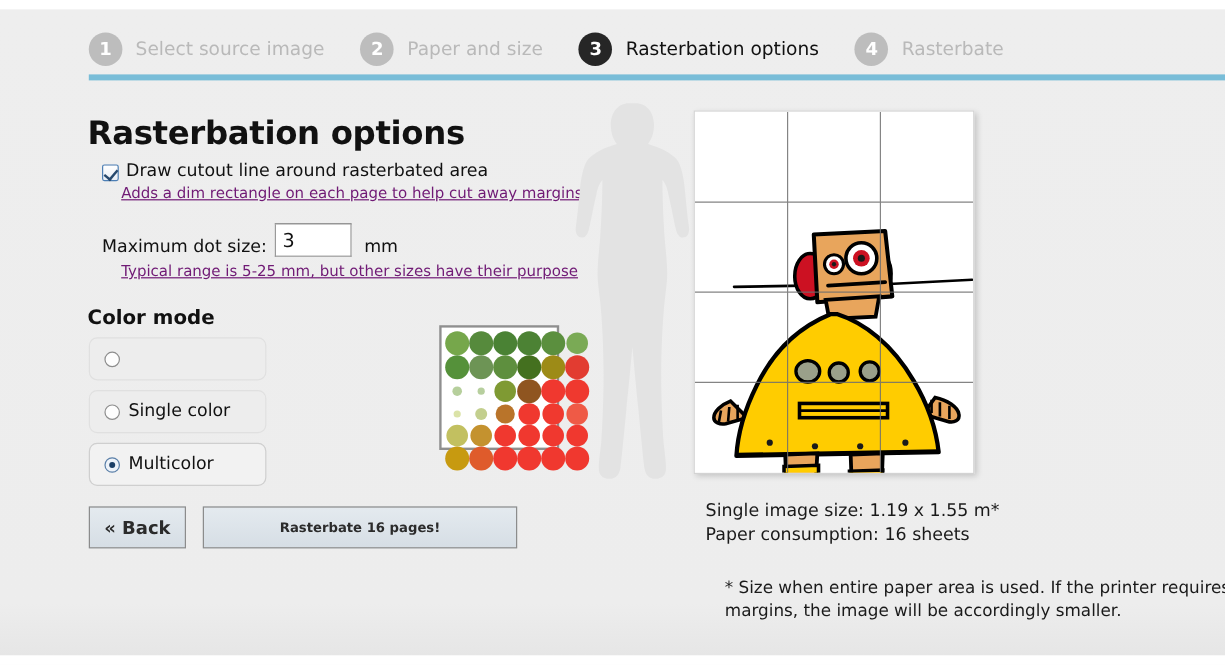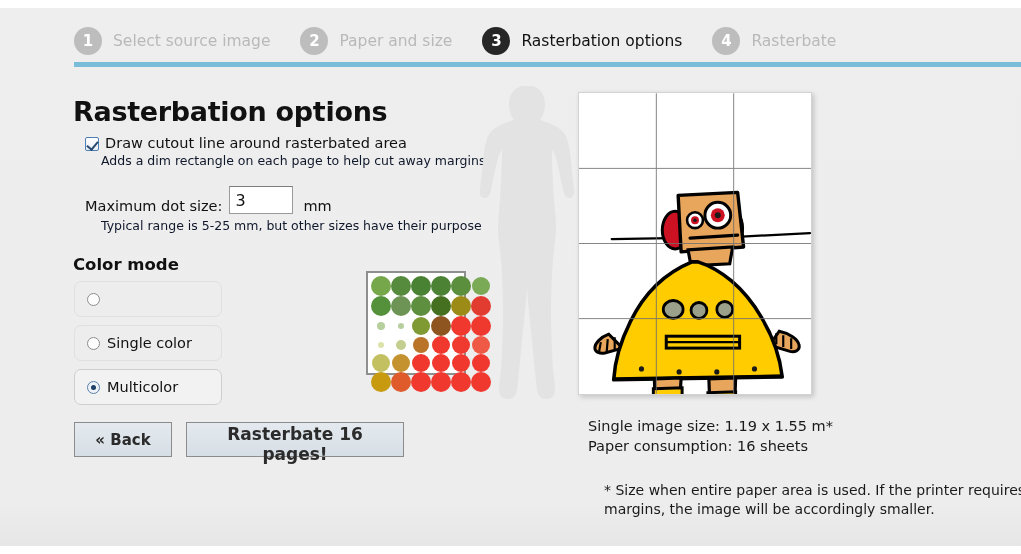--- a/index.html
+++ b/index.html
@@ -57,21 +57,21 @@
     background:linear-gradient(to bottom,#ffffff,#e8eef6);
     position:relative;
   }
   .cb::after{
     content:""; position:absolute; left:3px; top:1px;
     width:5px; height:9px; border:solid #27496e;
     border-width:0 2px 2px 0; transform:rotate(40deg);
   }
   .cutoutrow .ct{ margin-left:6px; font-size:14.5px; color:#111111; line-height:1.15; }
   .hint{
-    position:absolute; font-size:12.5px; color:#0f172a;
+    position:absolute; font-size:12.5px; color:#701a75;text-decoration:underline;
   }
   .hint1{ left:101px; top:153px; }
 
   .dotrow{ position:absolute; left:85px; top:186px; display:flex; align-items:flex-end; }
   .dotrow .lab{ font-size:14.5px; color:#111111; }
   .dotinput{
     width:64px; height:28px; margin-left:7px;
     border:1px solid #9a9a9a; border-top-color:#7d7d7d;
     background:#ffffff; font-size:16px; color:#111;
     font-family:"DejaVu Sans", sans-serif;
@@ -120,22 +120,22 @@
   
   .btnrow{ position:absolute; left:74px; top:422px; display:flex; align-items:flex-start; }
   .btn{
     border:1px solid #8c8c8c;
     background:#dde4ea;
     background-image:linear-gradient(to bottom,#e4eaef,#d6dee5);
     color:#2b2b2b; font-weight:bold;
     font-family:"DejaVu Sans", sans-serif;
     cursor:pointer;
   }
-  .btn-back{ width:98px; height:35px; font-size:15px; }
-  .btn-go{ width:218px; height:35px; font-size:17px; margin-left:14px; }
+  .btn-back{ width:81px; height:35px; font-size:15px; }
+  .btn-go{ width:262px; height:35px; font-size:11px; margin-left:14px; }
 
   
   .human{
     position:absolute; left:472px; top:82px;
     width:112px; height:340px;
   }
   .preview{
     position:absolute; left:578px; top:92px;
     width:234px; height:303px;
     background:#ffffff;

